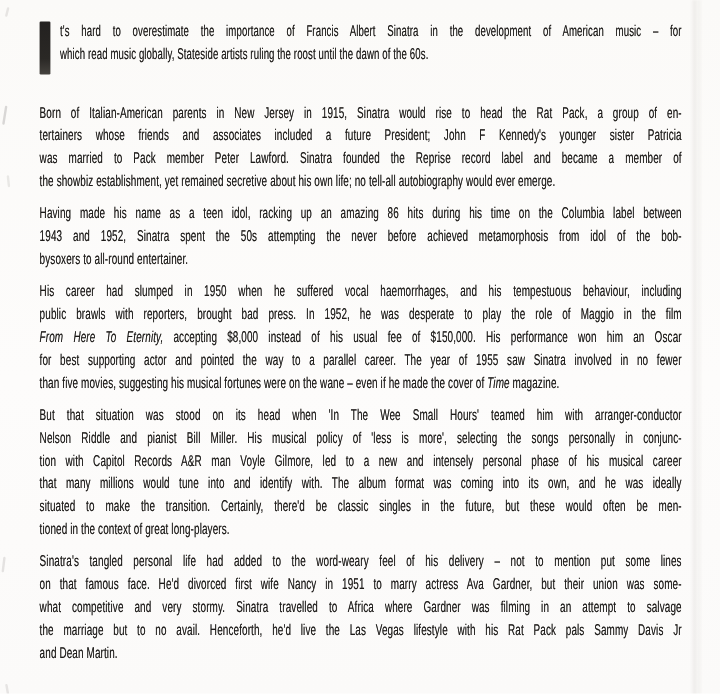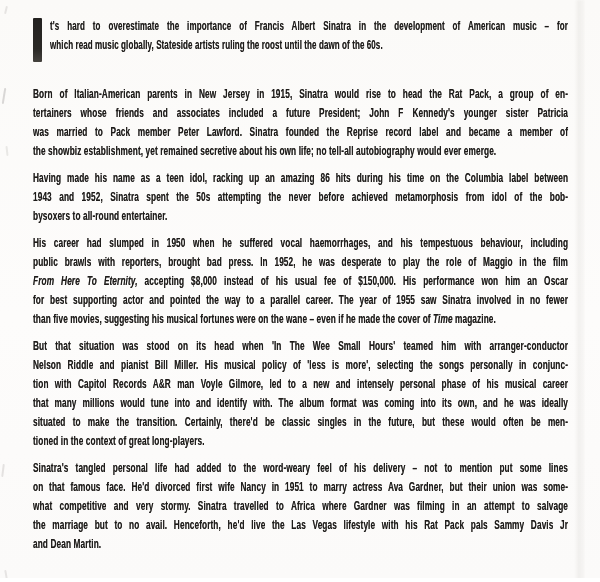--- a/index.html
+++ b/index.html
@@ -8,21 +8,21 @@
     width: 600px; height: 582px;
     background: #ffffff;
     font-family: "Liberation Sans", "DejaVu Sans", sans-serif;
   }
   .page {
     position: relative;
     width: 600px; height: 578px;
     overflow: hidden;
     background: linear-gradient(to bottom, #fbfaf8 0%, #fdfcfb 55%, #fbfaf9 100%);
     color: #1d1b19;
-    font-weight: bold;
+    font-weight: normal;
   }
   
   .paper {
     position: absolute;
     left: 33px; top: 16px;
     width: 535px;
   }
   .para { margin: 0 0 8px 0; }
   .para.intro { margin-left: 17px; margin-bottom: 30px; }
   .line {

